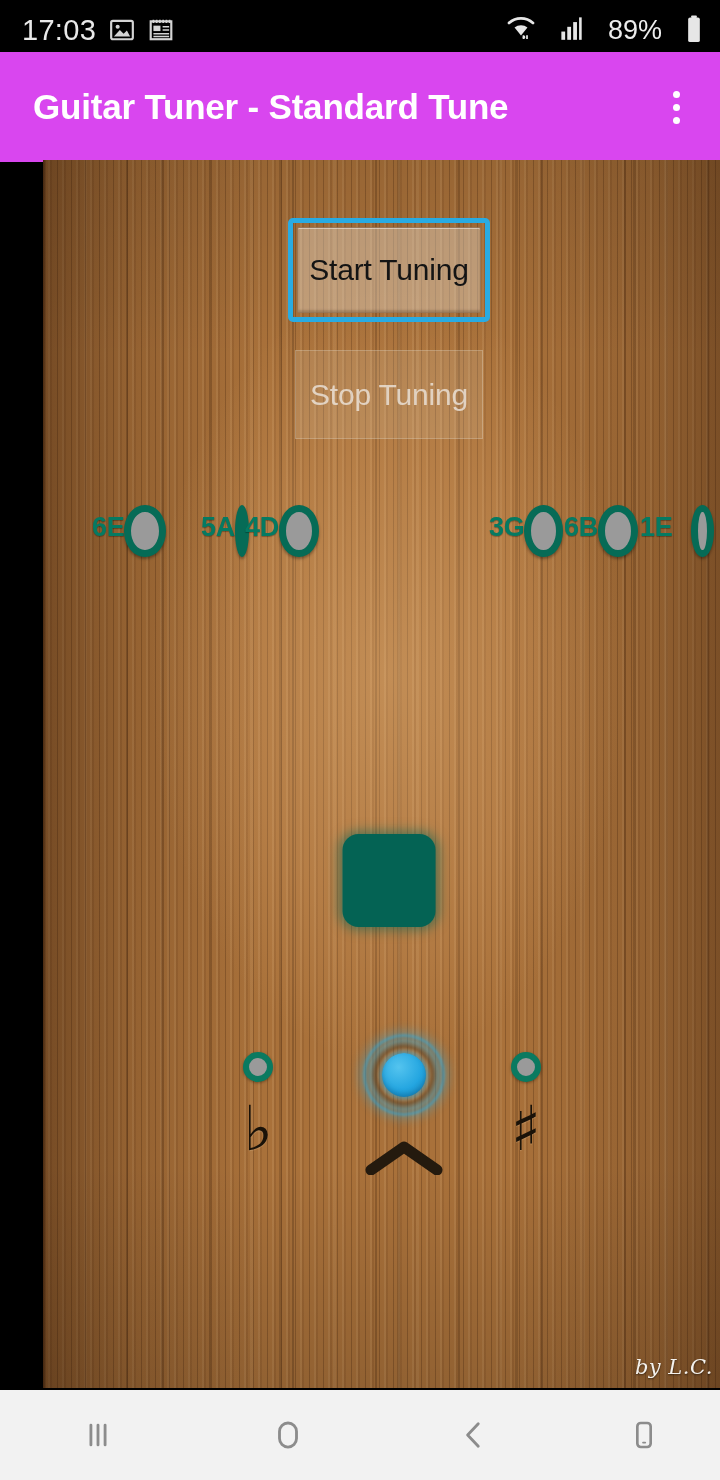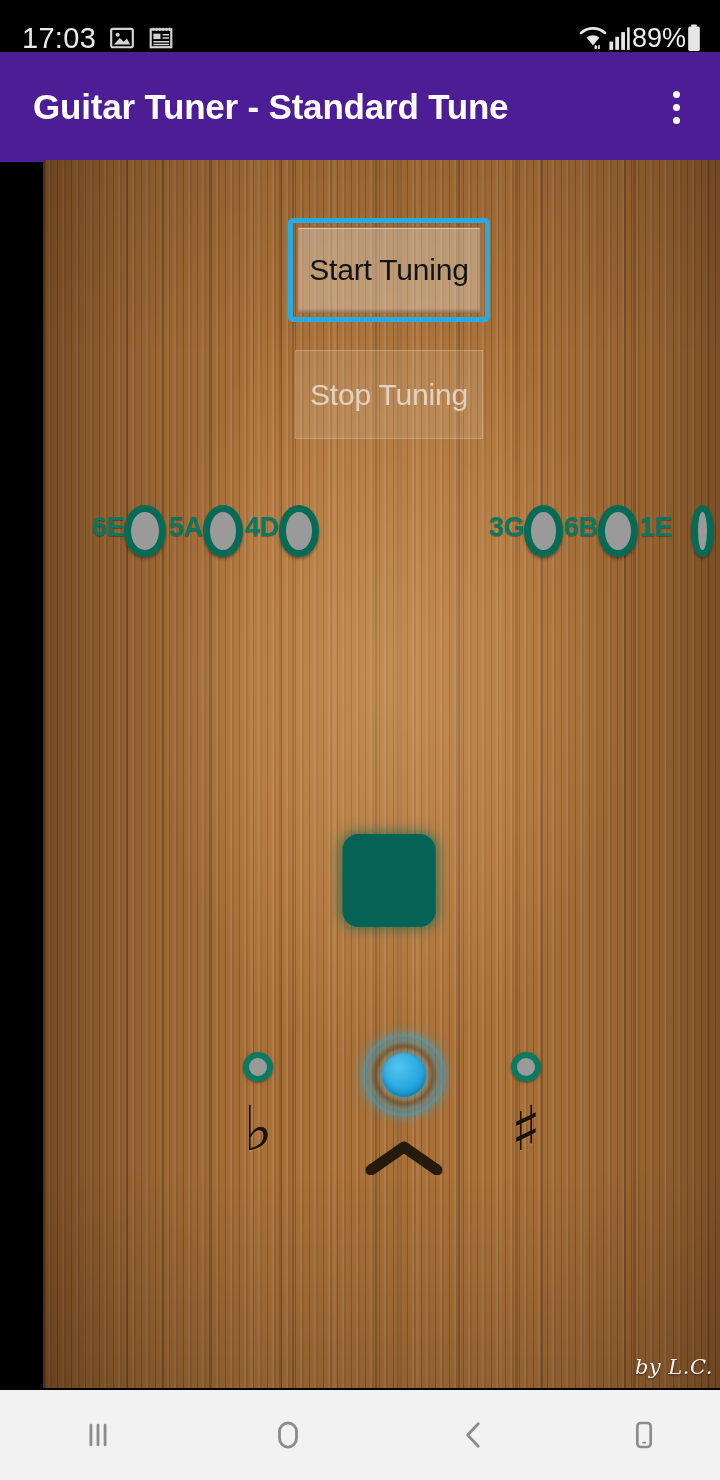--- a/index.html
+++ b/index.html
@@ -16,21 +16,21 @@
   #screen {
     position: relative;
     width: 720px;
     height: 1480px;
     overflow: hidden;
   }
 
   
   #status-bar {
     position: absolute;
-    top: 12px; left: 0;
+    top: 4px; left: 0;
     width: 720px;
     height: 52px;
     background: #000000;
     display: flex;
     align-items: center;
     padding: 0 18px 0 22px;
     color: #e8e8e8;
   }
   #status-left {
     display: flex;
@@ -40,36 +40,36 @@
   #status-clock {
     font-size: 29px;
     font-weight: 400;
     letter-spacing: 0.3px;
     color: #e9e9e9;
   }
   .sb-icon { display: block; }
   #status-right {
     margin-left: auto;
     display: flex;
-    align-items: center;
-    gap: 0;
+    align-items: flex-start;
+    gap: 24px;
   }
   #battery-pct {
     font-size: 27px;
     color: #ededed;
     letter-spacing: 0px;
   }
 
   
   #app-bar {
     position: absolute;
     top: 52px; left: 0;
     width: 720px;
     height: 110px;
-    background: #4c1d95;
+    background: #d946ef;
     display: flex;
     align-items: center;
     padding: 0 14px 0 33px;
   }
   #app-title {
     font-size: 35px;
     font-weight: bold;
     color: #ffffff;
     letter-spacing: -0.2px;
     white-space: nowrap;
@@ -418,21 +418,21 @@
     <div id="btn-start-wrap">
       <div id="btn-start">Start Tuning</div>
     </div>
 
     <div id="btn-stop">Stop Tuning</div>
 
     <div class="string-btn" style="left:49px;  top:345px;">
       <div class="string-label">6E</div>
       <div class="string-dot"></div>
     </div>
-    <div class="string-btn" style="left:126px; top:345px;">
+    <div class="string-btn" style="left:126px; top:345px;padding-left:32px;">
       <div class="string-label">5A</div>
       <div class="string-dot"></div>
     </div>
     <div class="string-btn" style="left:202px; top:345px;">
       <div class="string-label">4D</div>
       <div class="string-dot"></div>
     </div>
 
     <div class="string-btn" style="left:446px; top:345px;">
       <div class="string-label">3G</div>

